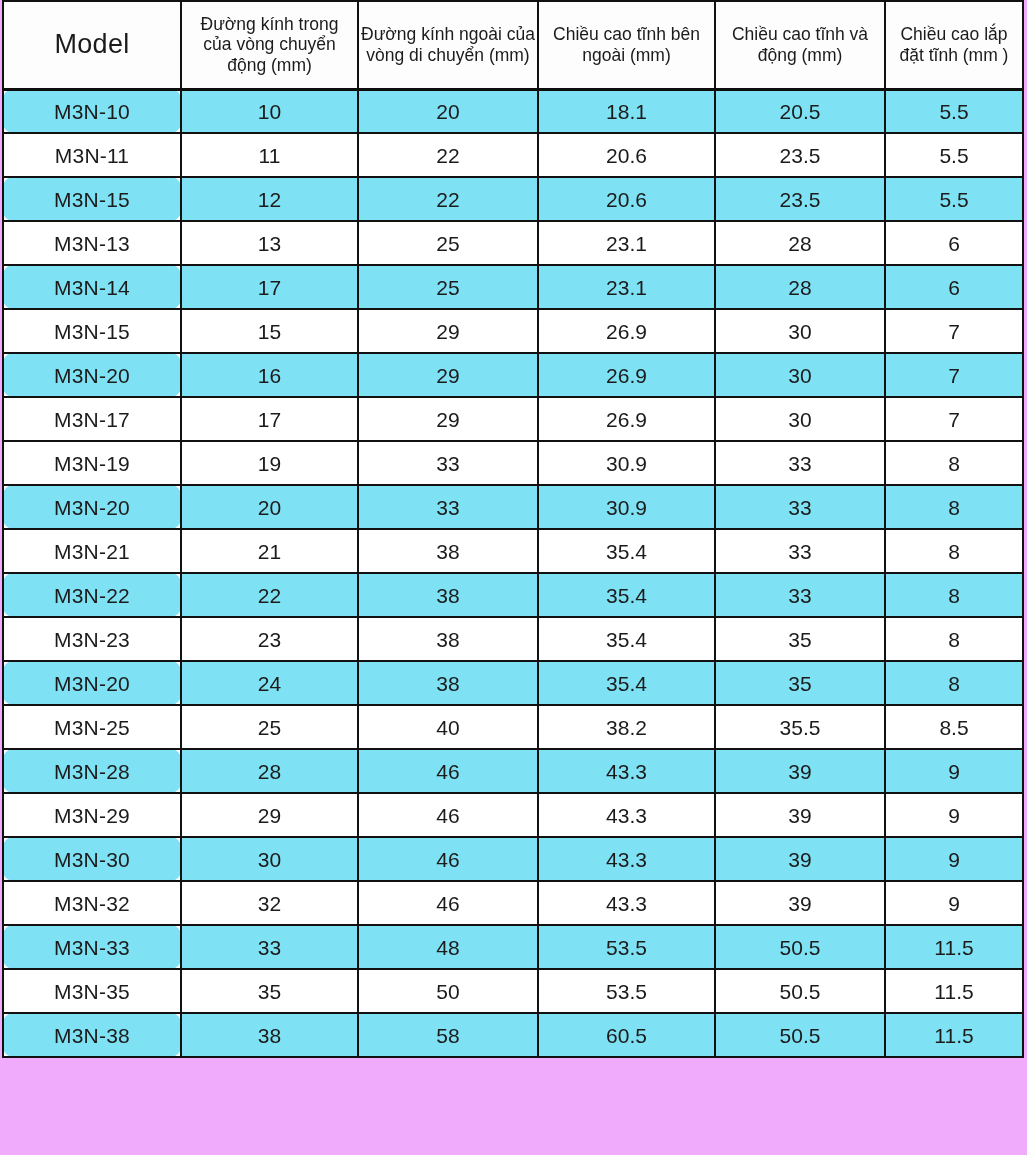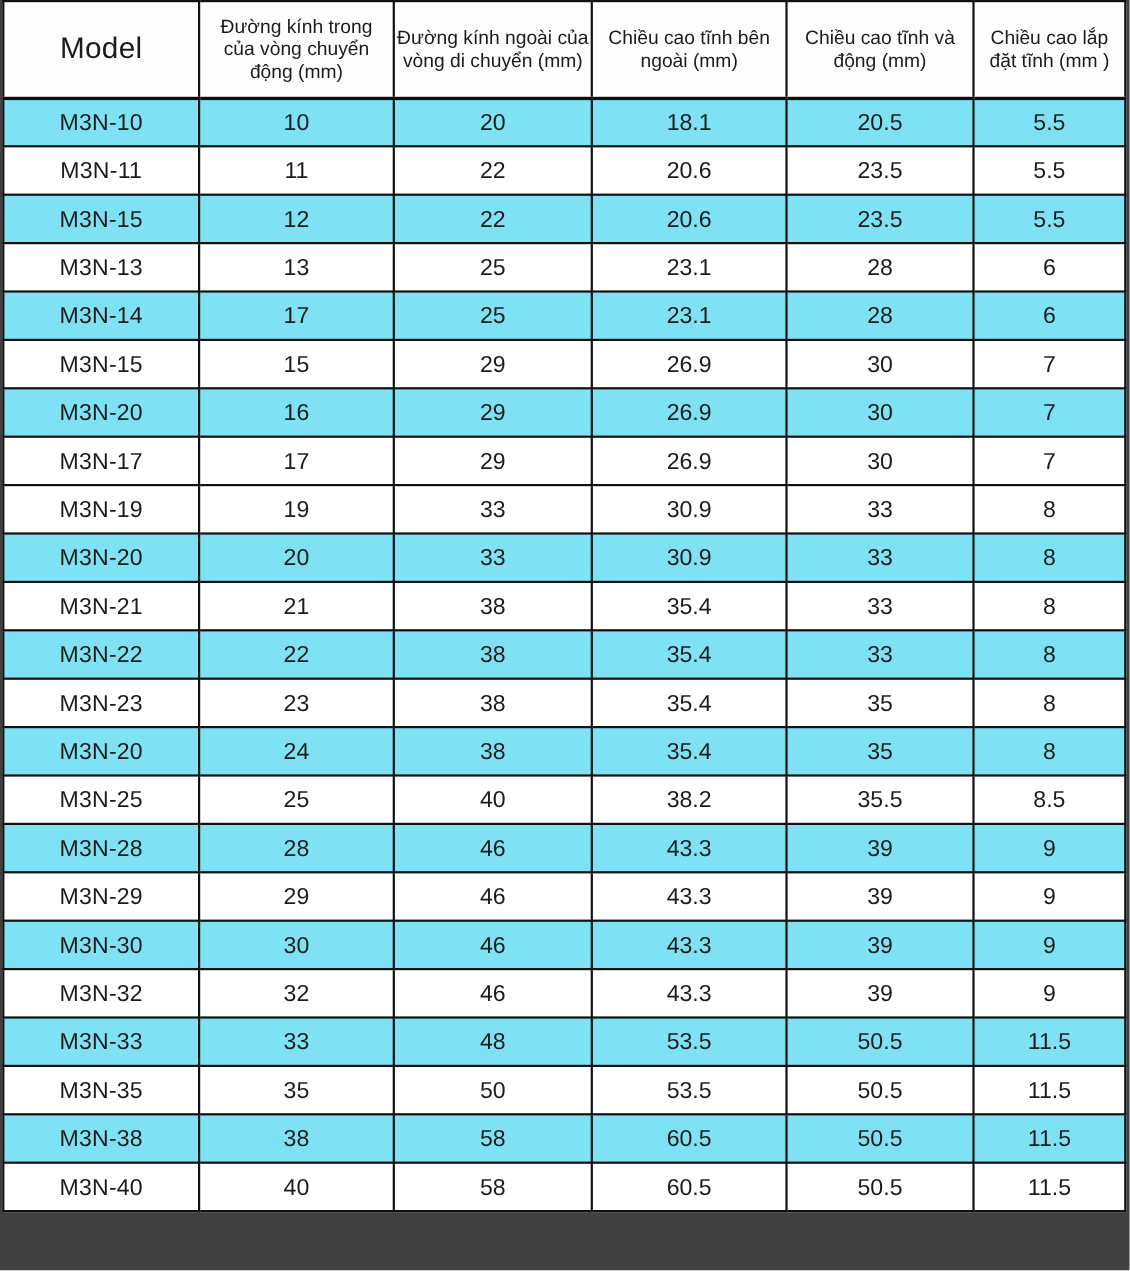--- a/index.html
+++ b/index.html
@@ -9,21 +9,21 @@
   }
   body {
     width: 1027px;
     height: 1155px;
     overflow: hidden;
     font-family: "Liberation Sans", sans-serif;
   }
   #spec-table-wrap {
     width: 1027px;
     height: 1155px;
-    background: #404040;
+    background: #f0abfc;
     box-sizing: border-box;
     padding: 0 5px 0 2px;
   }
   table.spec-table {
     border-collapse: collapse;
     table-layout: fixed;
     width: 1020px;
     margin: 0;
     background: #ffffff;
   }
@@ -62,20 +62,21 @@
     white-space: nowrap;
   }
   table.spec-table tbody tr.row-alt td {
     background: #7ee2f4;
   }
   table.spec-table tbody tr.row-plain td {
     background: #ffffff;
   }
   table.spec-table tbody td.model-cell {
     letter-spacing: 0.2px;
+    border-radius: 10px;
   }
 </style>
 </head>
 <body>
 
 <div id="spec-table-wrap">
   <table class="spec-table">
     <colgroup>
       <col class="c-model">
       <col class="c-inner">
@@ -264,23 +265,15 @@
           <td>11.5</td>
         </tr>
         <tr class="row-alt">
           <td class="model-cell">M3N-38</td>
           <td>38</td>
           <td>58</td>
           <td>60.5</td>
           <td>50.5</td>
           <td>11.5</td>
         </tr>
-        <tr class="row-plain">
-          <td class="model-cell">M3N-40</td>
-          <td>40</td>
-          <td>58</td>
-          <td>60.5</td>
-          <td>50.5</td>
-          <td>11.5</td>
-        </tr>
       </tbody>
   </table>
 </div>
 
 </body></html>

